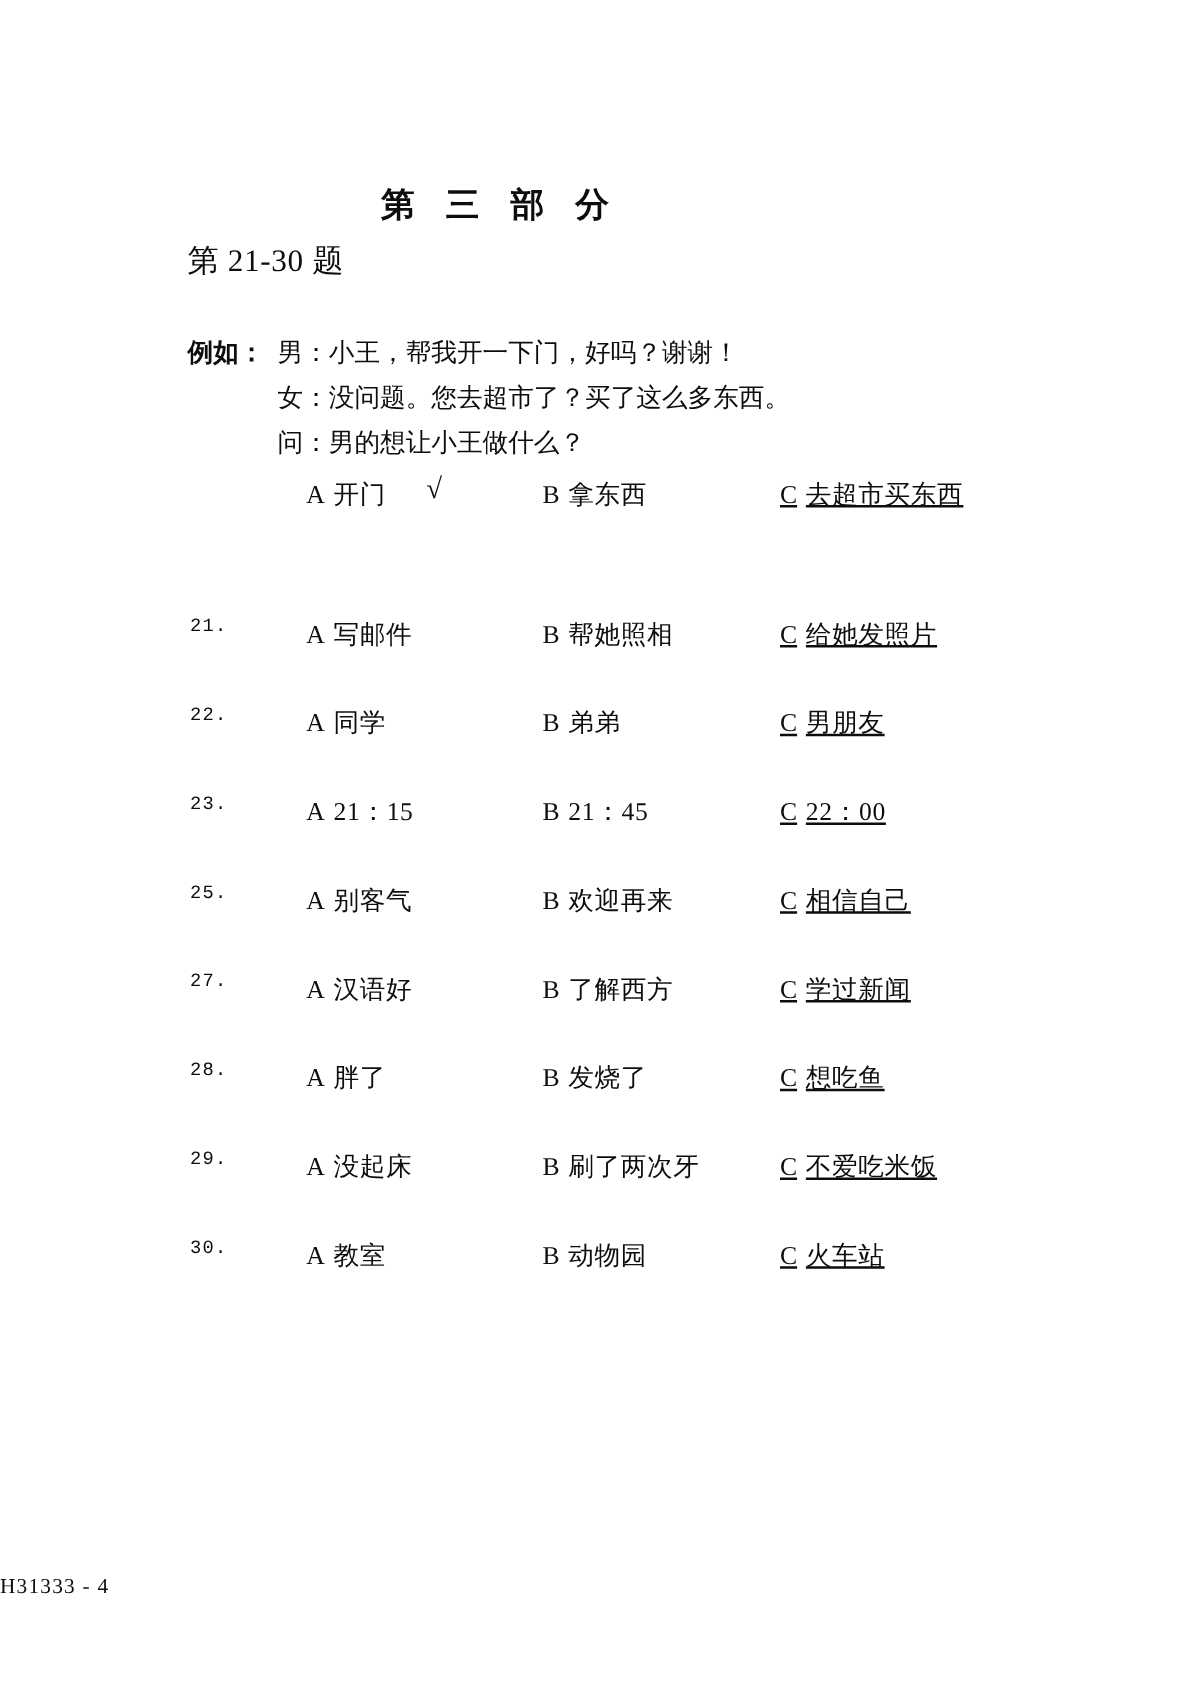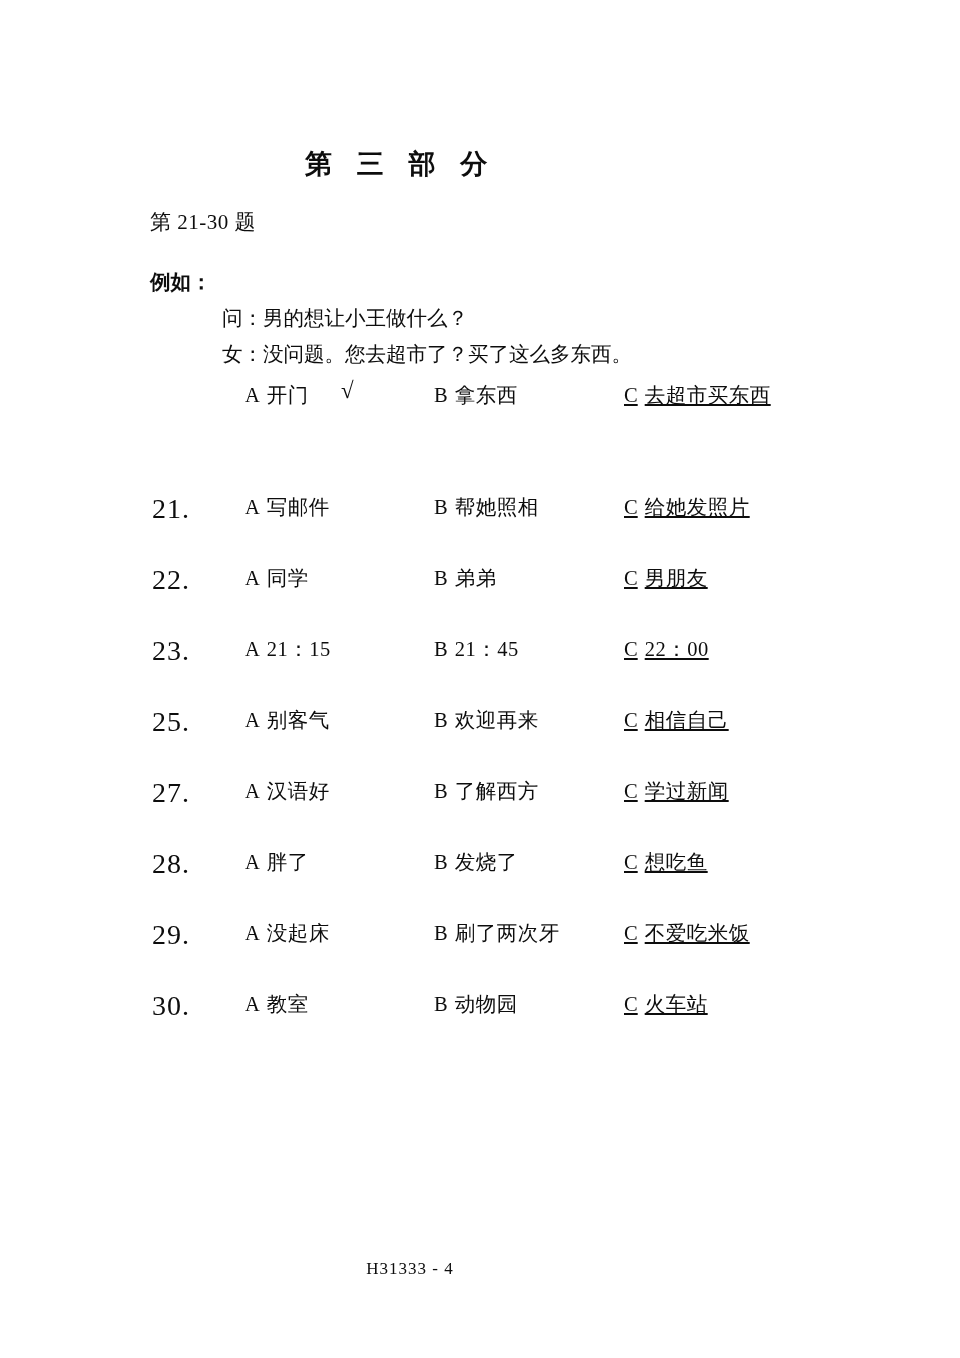--- a/index.html
+++ b/index.html
@@ -32,23 +32,23 @@
     text-align: center;
     font-size: 27px;
     font-weight: bold;
     letter-spacing: 9px;
     text-indent: 9px;
     line-height: 1.2;
   }
 
   .range-line {
     position: absolute;
-    top: 208px;
+    top: 192px;
     left: 150px;
-    font-size: 21px;
+    font-size: 25px;
     letter-spacing: 0.5px;
   }
 
   
   .example {
     position: absolute;
     top: 268px;
     left: 150px;
     width: 720px;
   }
@@ -85,23 +85,24 @@
     width: 960px;
   }
   .q-row {
     position: relative;
     height: 71px;
   }
   .q-num {
     position: absolute;
     left: 152px;
     top: 0;
-    font-size: 28px;
+    font-size: 15px;
     letter-spacing: 1px;
     white-space: nowrap;
+    font-family: Liberation Mono, monospace;
   }
 
   
   .opt {
     position: absolute;
     top: 0;
     font-size: 20.5px;
     white-space: nowrap;
   }
   .opt-a { left: 245px; }
@@ -123,45 +124,45 @@
     font-size: 23px;
     line-height: 1;
   }
 
   
   .footer {
     position: absolute;
     top: 1259px;
     left: 0;
     width: 820px;
-    text-align: center;
     font-size: 17px;
     letter-spacing: 1px;
   }
 </style>
 </head>
 <body>
 
 <div class="page">
 
   <div class="section-title">第 三 部 分</div>
 
   <div class="range-line">第 21-30 题</div>
 
   <div class="example">
     <div class="example-row">
       <span class="example-label">例如：</span>
+      <span class="example-text"><span>男：</span><span>小王，帮我开一下门，好吗？谢谢！</span></span>
+    </div>
+    <div class="example-row">
+      <span class="example-label"></span>
+      <span class="example-text"><span>女：</span><span>没问题。您去超市了？买了这么多东西。</span></span>
     </div>
     <div class="example-row">
       <span class="example-label"></span>
       <span class="example-text"><span>问：</span><span>男的想让小王做什么？</span></span>
-    </div>
-    <div class="example-row">
-      <span class="example-label"></span>
-      <span class="example-text"><span>女：</span><span>没问题。您去超市了？买了这么多东西。</span></span>
     </div>
   </div>
 
   <div class="example-options">
     <span class="opt opt-a">
       <span class="opt-letter">A</span><span class="opt-text">开门</span>
     </span>
     <span class="check-mark">√</span>
     <span class="opt opt-b">
       <span class="opt-letter">B</span><span class="opt-text">拿东西</span>

